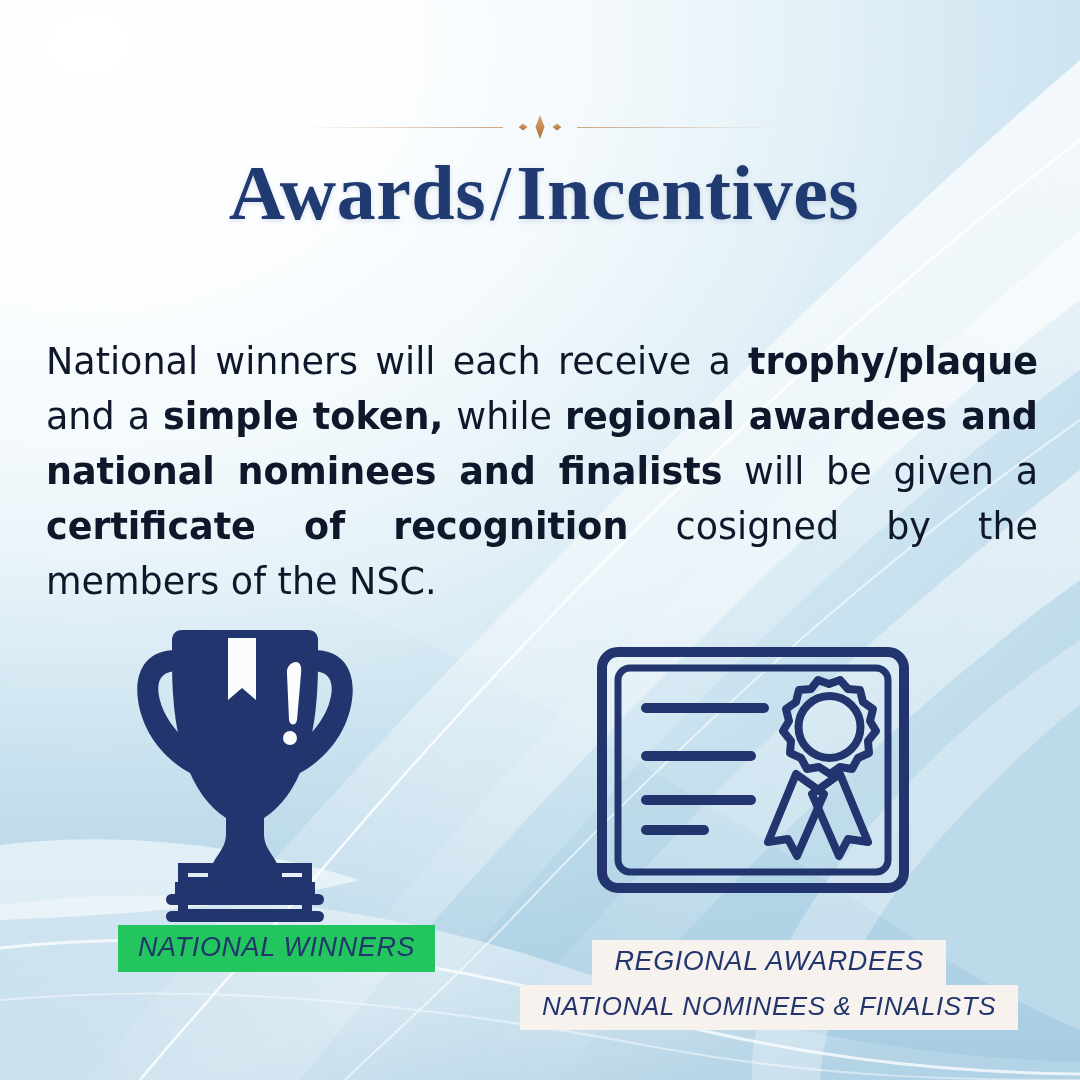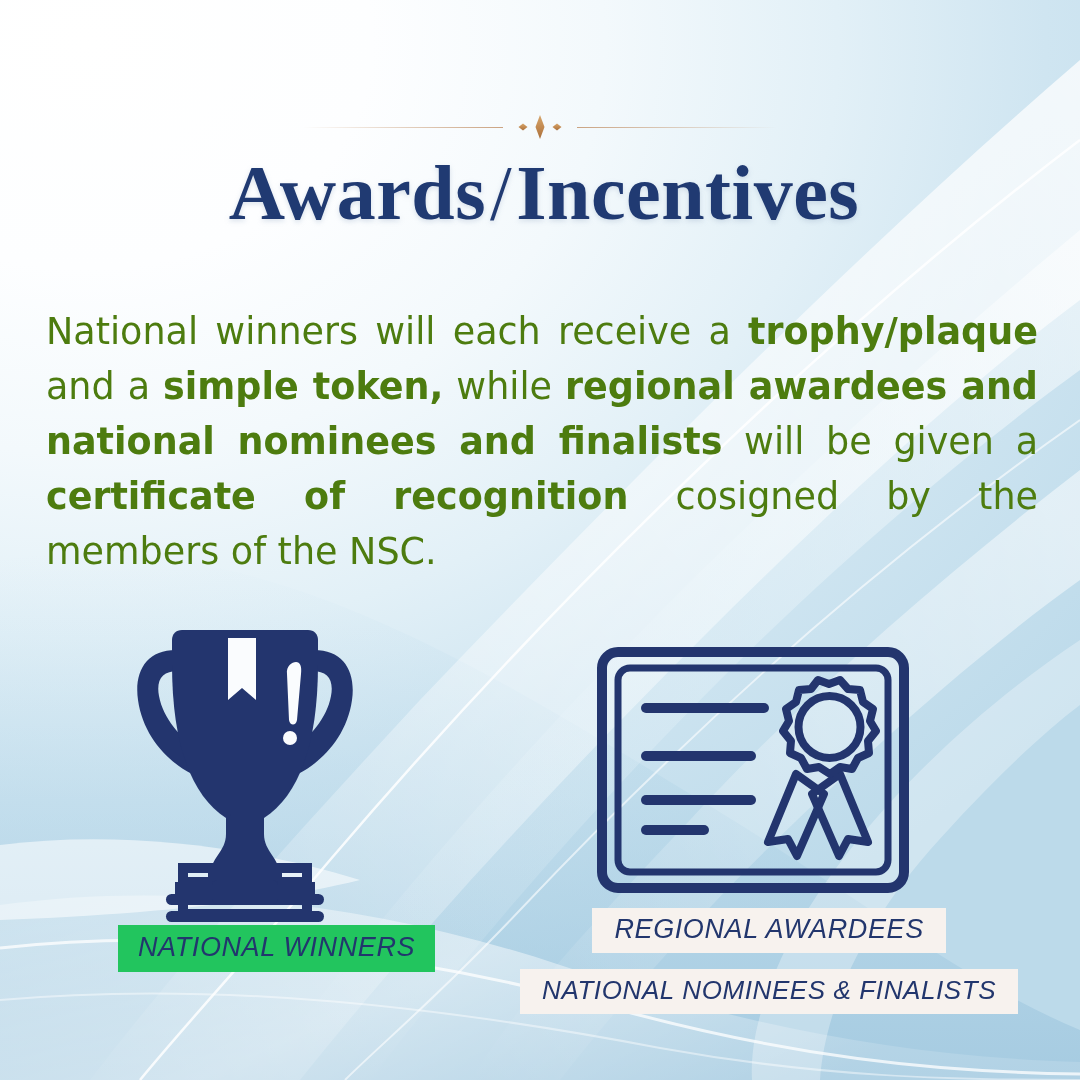--- a/index.html
+++ b/index.html
@@ -49,25 +49,25 @@
     font-size:78px;
     letter-spacing:.5px;
     color:#203a72;
     text-shadow:0 2px 5px rgba(150,170,195,.35);
   }
   .title .slash { font-weight:400; padding:0 4px; }
 
   
   .body-copy {
     position:absolute;
-    top:304px; left:46px; width:992px;
+    top:334px; left:46px; width:992px;
     font-family:"DejaVu Sans", sans-serif;
     font-size:36.5px;
     line-height:55px;
-    color:#4d7c0f;
+    color:#0f172a;
     text-align:justify;
     -webkit-hyphens:none; hyphens:none;
   }
   .body-copy b { font-weight:700; }
 
   
   .icons { position:absolute; top:628px; left:0; width:1080px; height:300px; }
 
   .trophy-wrap   { position:absolute; left:130px; top:0;  width:230px; height:278px; }
   .cert-wrap     { position:absolute; left:596px; top:18px; width:314px; height:248px; }
@@ -78,22 +78,23 @@
     background:#22c55e;
     padding:7px 20px 9px 20px;
   }
   .caption-right-group {
     position:absolute; left:520px; top:908px;
     display:flex; flex-direction:column; align-items:center;
   }
   .cap-line {
     background:#f7f2ee;
     padding:6px 22px 8px 22px;
-  }
-  .cap-line + .cap-line { margin-top:16px; }
+    margin-top:32px;
+  }
+  .cap-line + .cap-line { margin-top:0; }
 
   .cap-text {
     font-family:"Liberation Sans", sans-serif;
     font-style:italic;
     font-weight:400;
     font-size:27px;
     letter-spacing:.6px;
     color:#22366d;
     white-space:nowrap;
     display:block;

